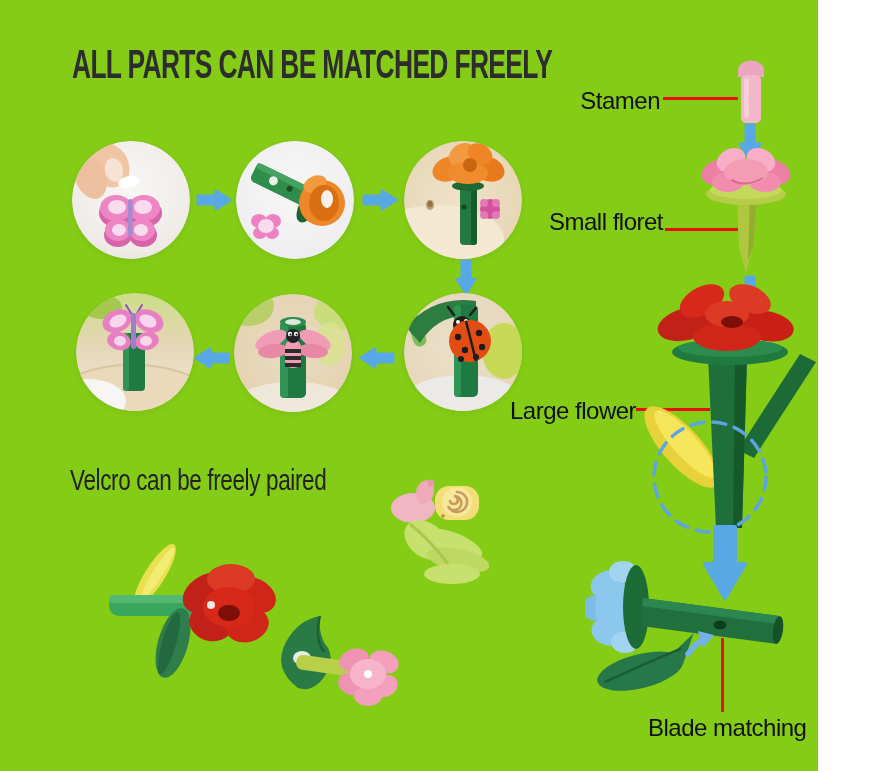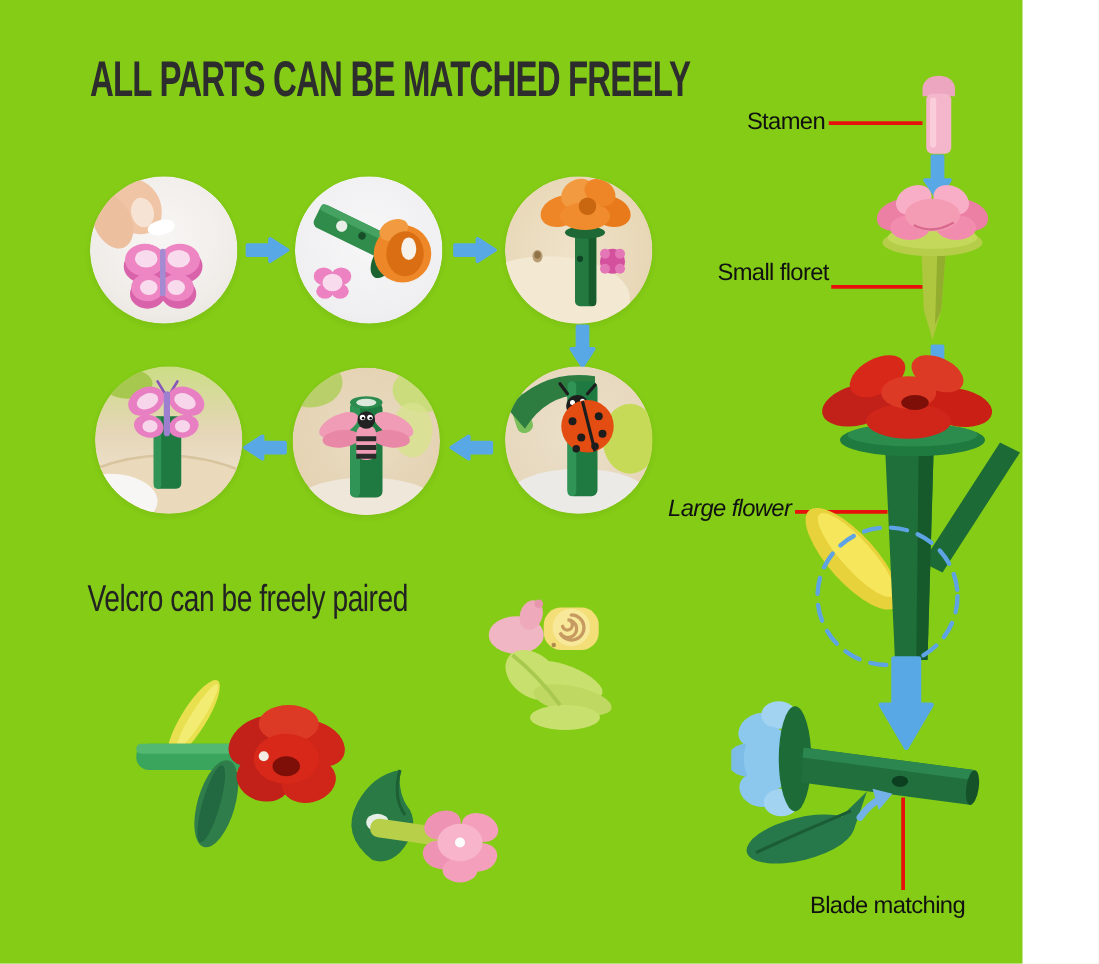--- a/index.html
+++ b/index.html
@@ -22,21 +22,21 @@
 
   
   .step-circle {
     border-radius:50%; overflow:hidden; width:118px; height:118px;
     box-shadow:0 2px 6px rgba(0,0,0,0.06);
   }
   .step-circle svg { display:block; }
 
   
   .part-label {
-    font-size:19px; color:var(--label-text,#111); letter-spacing:-0.5px;
+    font-size:24px; color:var(--label-text,#111); letter-spacing:-0.5px;
     white-space:nowrap; text-align:right;
   }
   .pointer-line-h { height:2.5px; background:var(--pointer-red,#e8100c); }
   .pointer-line-v { width:2.5px; background:var(--pointer-red,#e8100c); }
 </style>
 </head>
 <body>
 
 <div id="canvas">
 
@@ -375,21 +375,21 @@
       </g>
     </svg>
   </div>
 
   <div class="abs" style="left:737px; top:274px;">
     <svg width="26" height="40" viewBox="0 0 26 40">
         <path d="M9 3 V22 H3 L13 37 L23 22 H17 V3 Z" fill="var(--accent-blue)" stroke="var(--accent-blue)" stroke-width="3" stroke-linejoin="round"></path>
       </svg>
   </div>
 
-  <div class="abs part-label" style="left:510px; top:397px; width:123px;font-style:italic;">Large flower</div>
+  <div class="abs part-label" style="left:510px; top:397px; width:123px;">Large flower</div>
   <div class="abs pointer-line-h" style="left:636px; top:408px; width:74px;"></div>
 
   <div class="abs" style="left:642px; top:282px;">
     <svg width="190" height="250" viewBox="0 0 190 250">
       <polygon points="96,168 112,176 174,80 158,72" fill="#1c6a36"></polygon>
       <ellipse cx="40" cy="165" rx="52" ry="19" transform="rotate(48 40 165)" fill="#e8d23c"></ellipse>
       <ellipse cx="43" cy="162" rx="44" ry="12" transform="rotate(48 43 162)" fill="#f6e65c"></ellipse>
       <polygon points="66,74 105,74 100,246 74,246" fill="#1e6f3a"></polygon>
       <polygon points="93,74 105,74 100,246 91,246" fill="#165a2c"></polygon>
       <ellipse cx="88" cy="70" rx="58" ry="13" fill="#1f7a40"></ellipse>

